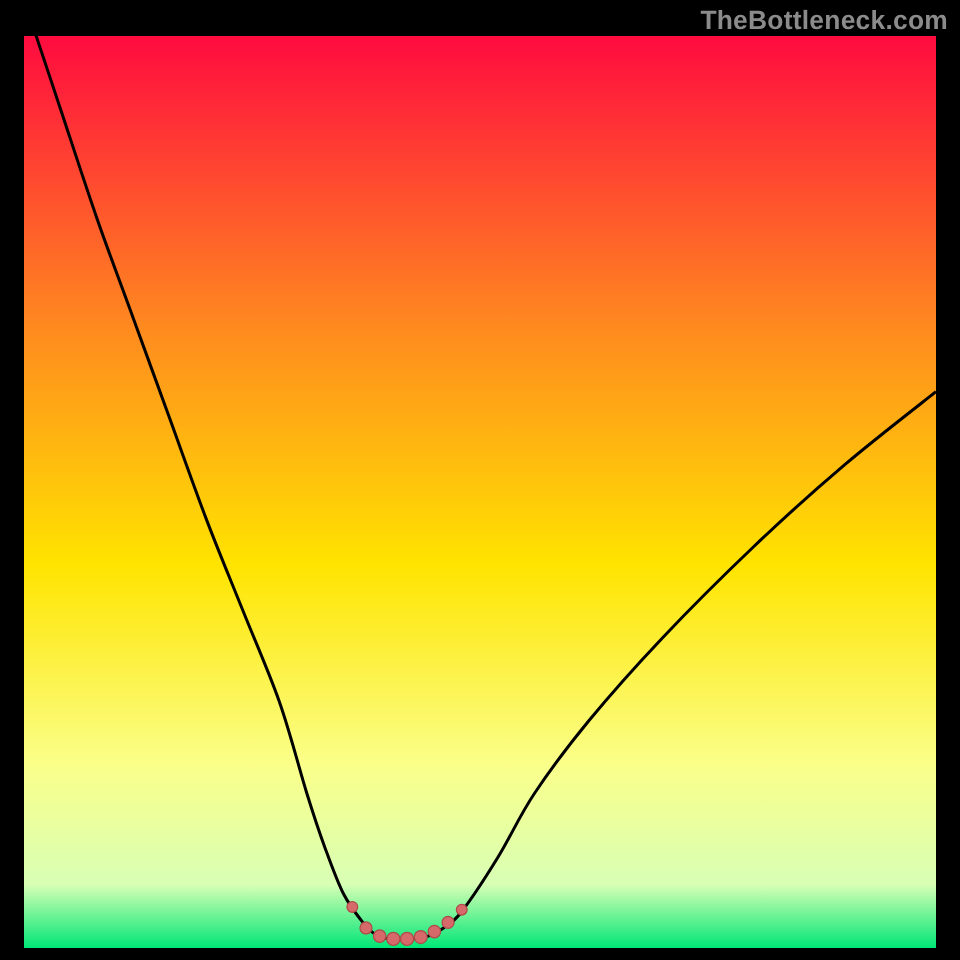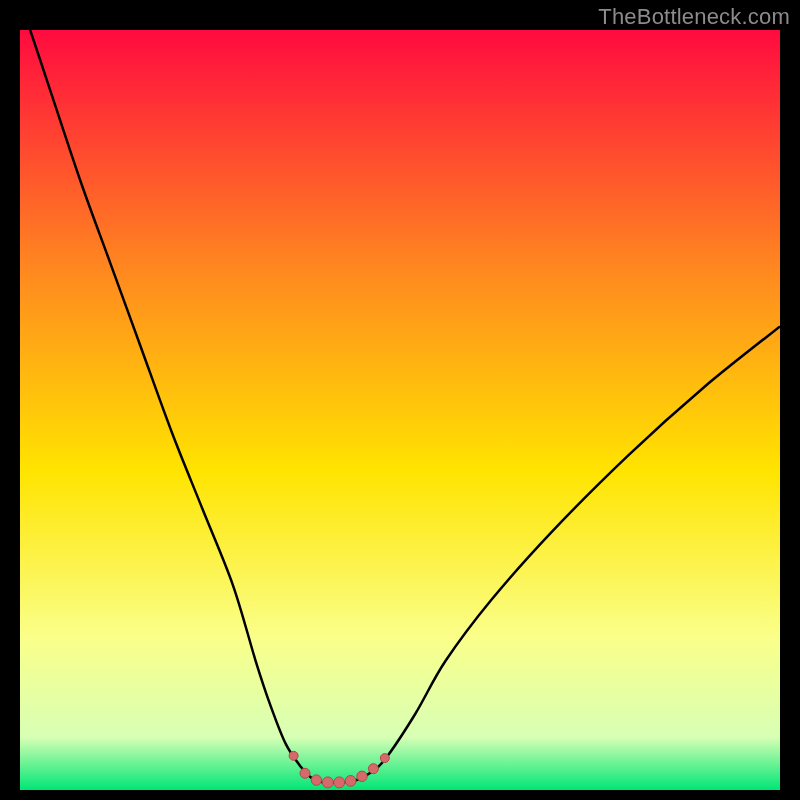--- a/index.html
+++ b/index.html
@@ -15,21 +15,21 @@
     width: 800px;
     height: 800px;
   }
   svg { display: block; }
   .watermark {
     position: absolute;
     top: 4px;
     right: 10px;
     font-family: Arial, Helvetica, sans-serif;
     font-size: 22px;
-    font-weight: 400;
+    font-weight: 700;
     color: #8b8b8b;
     letter-spacing: 0.2px;
     user-select: none;
   }
 </style>
 </head>
 <body>
 
 <div class="stage">
   <svg id="chart-svg" width="800" height="800" viewBox="0 0 800 800">

